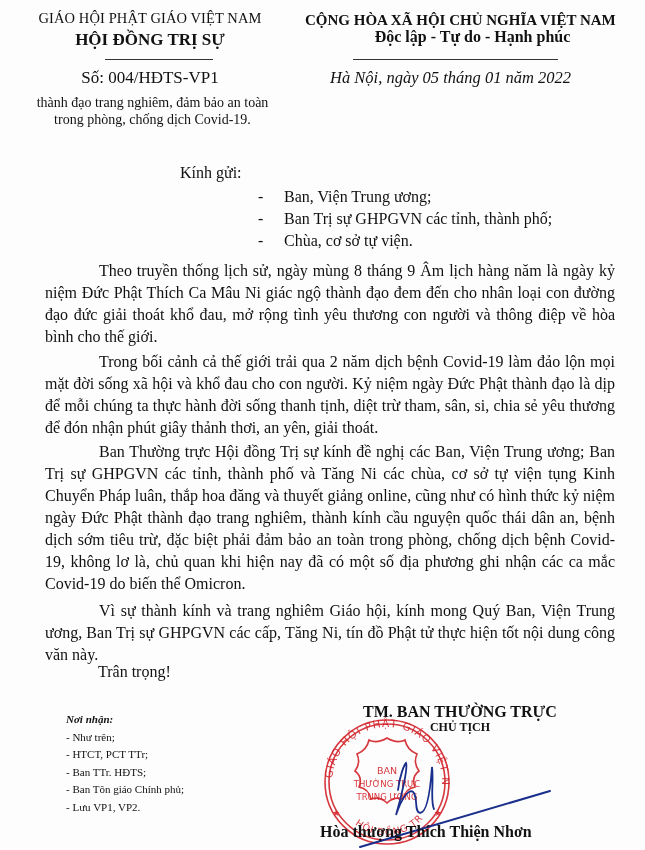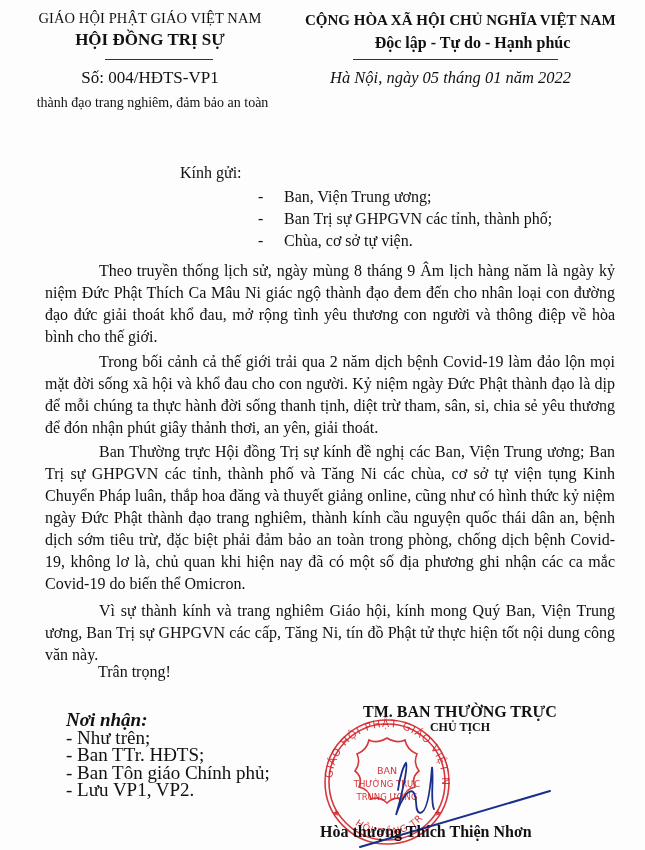--- a/index.html
+++ b/index.html
@@ -12,56 +12,57 @@
   }
   .abs { position: absolute; }
   .center { text-align: center; }
   .org1 { left: 0; top: 10px; width: 300px; font-size: 14.5px; letter-spacing: 0.1px; }
   .org2 { left: 0; top: 30px; width: 300px; font-size: 17px; font-weight: bold; }
   .rule1 { left: 105px; top: 59px; width: 108px; border-top: 1px solid #333; }
   .docno { left: 0; top: 68px; width: 300px; font-size: 17px; }
   .subject { left: 20px; top: 94px; width: 265px; font-size: 14px; line-height: 17px; }
 
   .nat1 { left: 300px; top: 12px; width: 345px; font-size: 15px; font-weight: bold; padding-left: 5px; box-sizing: border-box; }
-  .nat2 { left: 300px; top: 34px; width: 345px; font-size: 16px; font-weight: bold; text-align: center; padding-right: 0; }
+  .nat2 { left: 300px; top: 28px; width: 345px; font-size: 16px; font-weight: bold; text-align: center; padding-right: 0; }
   .rule2 { left: 353px; top: 59px; width: 205px; border-top: 1px solid #333; }
   .date { left: 330px; top: 68px; font-size: 16.5px; font-style: italic; }
 
   .kinhgui { left: 180px; top: 164px; font-size: 16px; }
   .recips { left: 258px; top: 186px; font-size: 16px; line-height: 22px; }
   .recips .row { display: flex; }
   .recips .dash { width: 26px; }
 
   .para { left: 45px; width: 570px; font-size: 16px; line-height: 22px; text-align: justify; }
   .para .ind { display: inline-block; width: 54px; }
   .p1 { top: 260px; }
   .p2 { top: 351px; }
   .p3 { top: 441px; }
   .p4 { top: 600px; }
   .closing { left: 98px; top: 663px; font-size: 16px; font-family: Liberation Serif, serif; }
 
-  .noinhan { left: 66px; top: 711px; font-size: 19px; line-height: 17.5px; }
+  .noinhan { left: 66px; top: 711px; font-size: 11px; line-height: 17.5px; }
   .noinhan .title { font-weight: bold; font-style: italic; }
 
   .sign-title1 { left: 355px; top: 703px; width: 210px; text-align: center; font-size: 16px; font-weight: bold; }
   .sign-title2 { left: 355px; top: 720px; width: 210px; text-align: center; font-size: 12px; font-weight: bold; }
   .signer { left: 320px; top: 823px; font-size: 16px; font-weight: bold; }
 
   .stamp { left: 310px; top: 716px; width: 150px; height: 130px; }
   .signature { left: 330px; top: 735px; width: 230px; height: 115px; }
 </style>
 </head>
 <body>
 
 <div class="abs org1 center">GIÁO HỘI PHẬT GIÁO VIỆT NAM</div>
 <div class="abs org2 center">HỘI ĐỒNG TRỊ SỰ</div>
 <div class="abs rule1"></div>
 <div class="abs docno center">Số: 004/HĐTS-VP1</div>
 <div class="abs subject center">
   <div>thành đạo trang nghiêm, đảm bảo an toàn</div>
+  <div>trong phòng, chống dịch Covid-19.</div>
 </div>
 
 <div class="abs nat1">CỘNG HÒA XÃ HỘI CHỦ NGHĨA VIỆT NAM</div>
 <div class="abs nat2">Độc lập - Tự do - Hạnh phúc</div>
 <div class="abs rule2"></div>
 <div class="abs date">Hà Nội, ngày 05 tháng 01 năm 2022</div>
 
 <div class="abs kinhgui">Kính gửi:</div>
 <div class="abs recips">
   <div class="row">
@@ -80,20 +81,21 @@
 
 <div class="abs para p1"><span class="ind"></span><span>Theo truyền thống lịch sử, ngày mùng 8 tháng 9 Âm lịch hàng năm là ngày kỷ niệm Đức Phật Thích Ca Mâu Ni giác ngộ thành đạo đem đến cho nhân loại con đường đạo đức giải thoát khổ đau, mở rộng tình yêu thương con người và thông điệp về hòa bình cho thế giới.</span></div>
 <div class="abs para p2"><span class="ind"></span><span>Trong bối cảnh cả thế giới trải qua 2 năm dịch bệnh Covid-19 làm đảo lộn mọi mặt đời sống xã hội và khổ đau cho con người. Kỷ niệm ngày Đức Phật thành đạo là dịp để mỗi chúng ta thực hành đời sống thanh tịnh, diệt trừ tham, sân, si, chia sẻ yêu thương để đón nhận phút giây thảnh thơi, an yên, giải thoát.</span></div>
 <div class="abs para p3"><span class="ind"></span><span>Ban Thường trực Hội đồng Trị sự kính đề nghị các Ban, Viện Trung ương; Ban Trị sự GHPGVN các tỉnh, thành phố và Tăng Ni các chùa, cơ sở tự viện tụng Kinh Chuyển Pháp luân, thắp hoa đăng và thuyết giảng online, cũng như có hình thức kỷ niệm ngày Đức Phật thành đạo trang nghiêm, thành kính cầu nguyện quốc thái dân an, bệnh dịch sớm tiêu trừ, đặc biệt phải đảm bảo an toàn trong phòng, chống dịch bệnh Covid-19, không lơ là, chủ quan khi hiện nay đã có một số địa phương ghi nhận các ca mắc Covid-19 do biến thể Omicron.</span></div>
 <div class="abs para p4"><span class="ind"></span><span>Vì sự thành kính và trang nghiêm Giáo hội, kính mong Quý Ban, Viện Trung ương, Ban Trị sự GHPGVN các cấp, Tăng Ni, tín đồ Phật tử thực hiện tốt nội dung công văn này.</span></div>
 <div class="abs closing">Trân trọng!</div>
 
 <div class="abs noinhan">
   <div class="title">Nơi nhận:</div>
   <div>- Như trên;</div>
+  <div>- HTCT, PCT TTr;</div>
   <div>- Ban TTr. HĐTS;</div>
   <div>- Ban Tôn giáo Chính phủ;</div>
   <div>- Lưu VP1, VP2.</div>
 </div>
 
 <svg class="abs stamp" viewBox="0 0 150 130">
   <defs>
     <path id="topArc" d="M 22 66 A 55 55 0 0 1 132 66"></path>
     <path id="botArc" d="M 40 104 A 50 50 0 0 0 112 104"></path>
   </defs>

